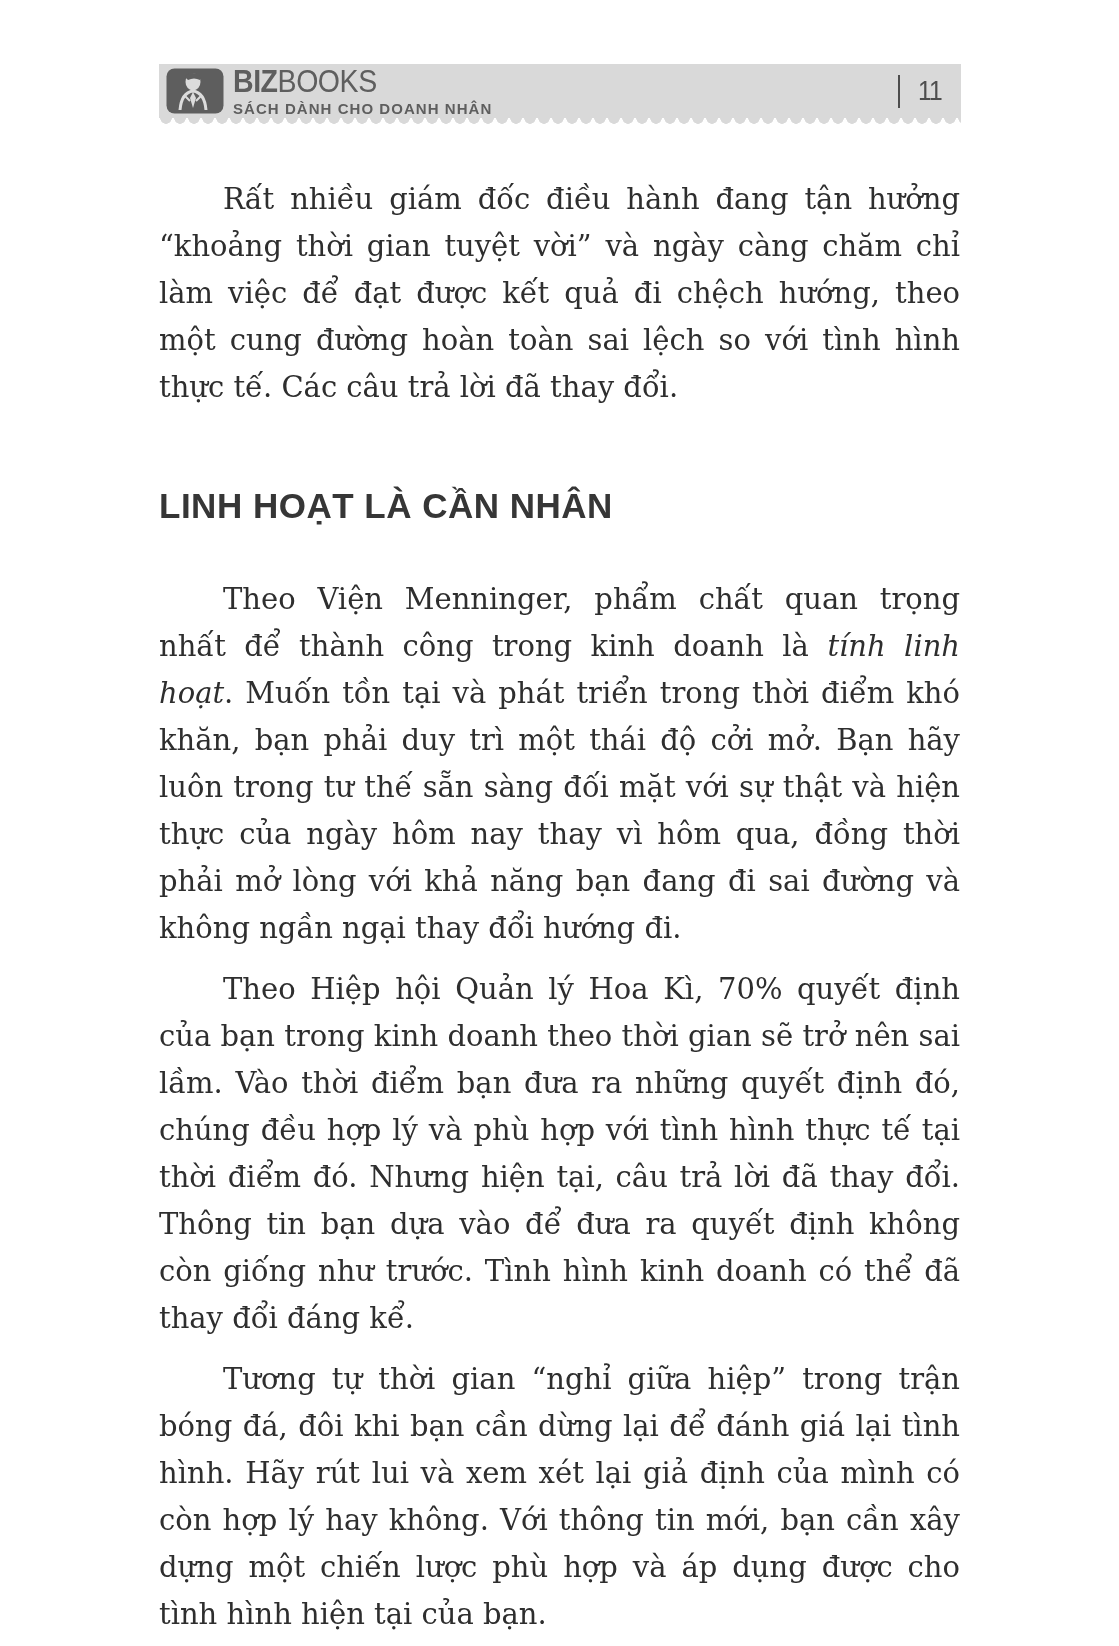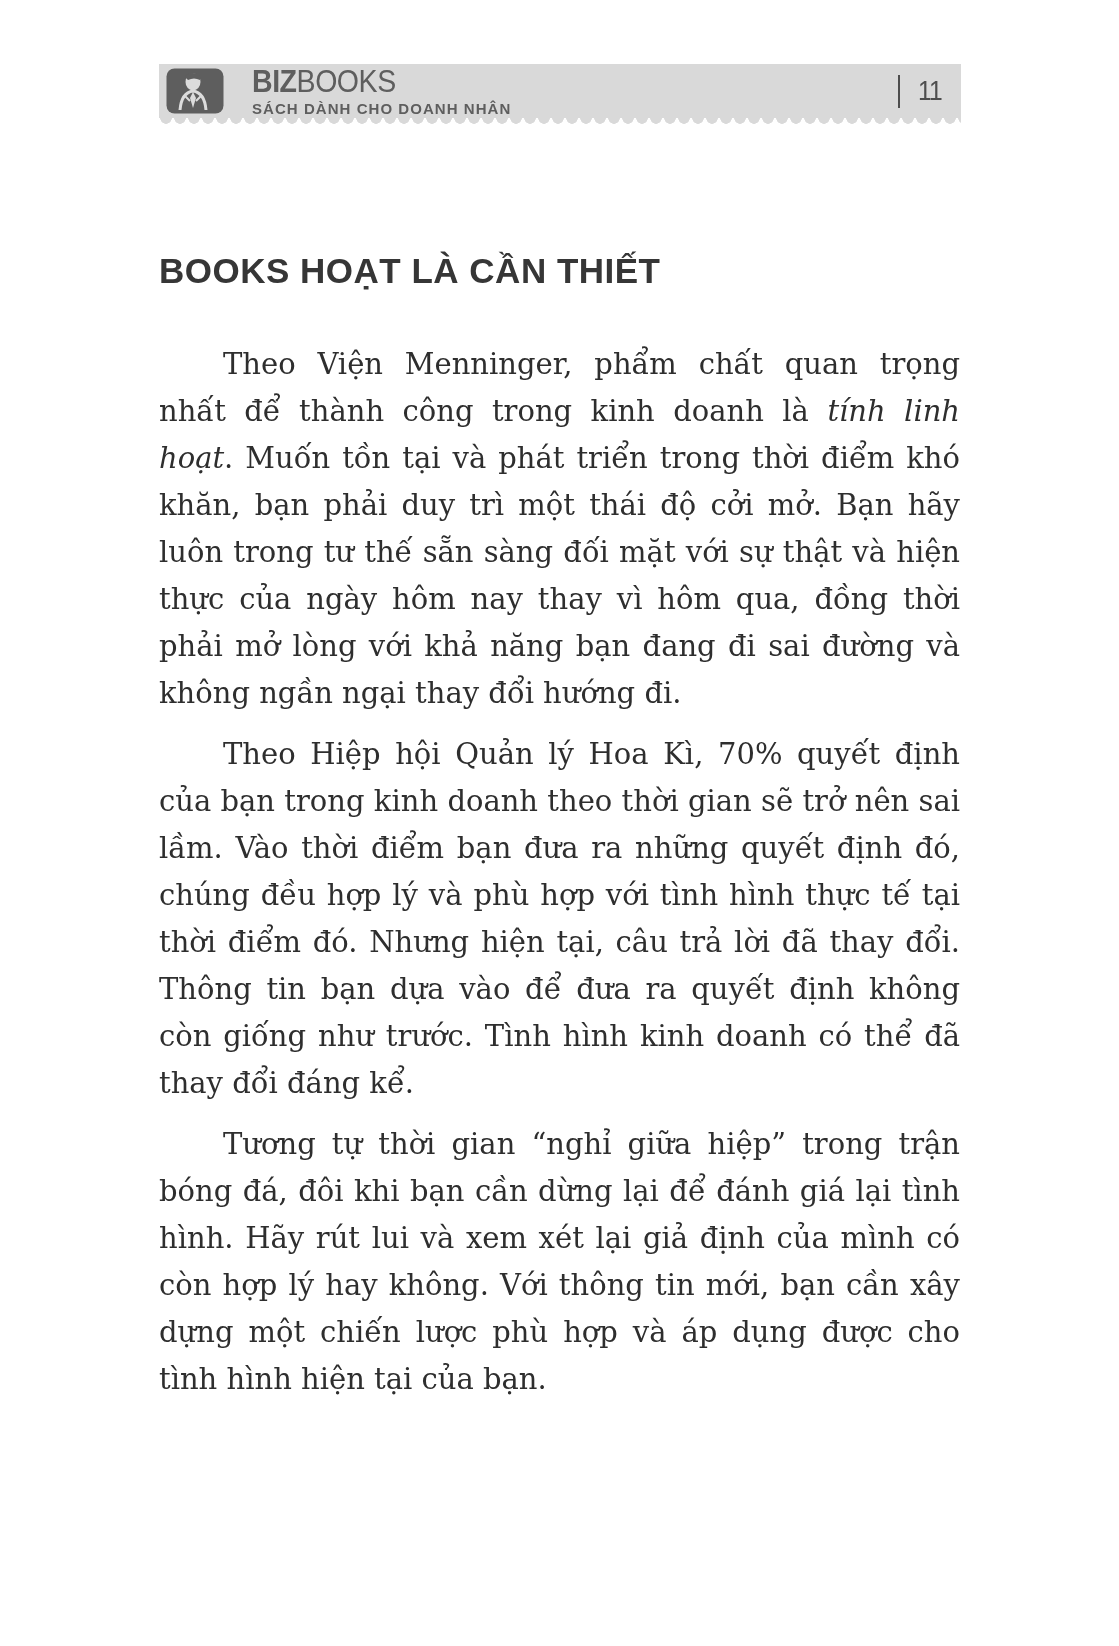--- a/index.html
+++ b/index.html
@@ -34,21 +34,21 @@
     left: 0;
     right: 0;
     height: 7px;
     background-image: radial-gradient(circle at 7px 0px, #d9d9d9 5.5px, rgba(0,0,0,0) 6px);
     background-size: 14px 7px;
     background-repeat: repeat-x;
   }
 
   .logo { display: flex; align-items: center; }
   .logo-mark { display: block; margin-right: 9px; }
-  .logo-text { display: flex; flex-direction: column; justify-content: center; margin-left: 19px; }
+  .logo-text { display: flex; flex-direction: column; justify-content: center; }
   .brand {
     font-family: "Liberation Sans", sans-serif;
     font-size: 31px;
     line-height: 1;
     color: #5e5e5e;
     letter-spacing: -0.5px;
     transform: scaleX(0.92);
     transform-origin: left center;
     white-space: nowrap;
   }
@@ -123,22 +123,23 @@
         <div class="tagline">SÁCH DÀNH CHO DOANH NHÂN</div>
       </div>
     </div>
     <div class="pagenum">
       <span class="pagenum-bar"></span>
       <span class="pagenum-value">11</span>
     </div>
   </div>
 
   <main class="content">
+    <p>Rất nhiều giám đốc điều hành đang tận hưởng “khoảng thời gian tuyệt vời” và ngày càng chăm chỉ làm việc để đạt được kết quả đi chệch hướng, theo một cung đường hoàn toàn sai lệch so với tình hình thực tế. Các câu trả lời đã thay đổi.</p>
 
-    <h2 class="section-heading">BOOKS HOẠT LÀ CẦN THIẾT</h2>
+    <h2 class="section-heading">LINH HOẠT LÀ CẦN NHÂN</h2>
 
     <p><span>Theo Viện Menninger, phẩm chất quan trọng nhất để thành công trong kinh doanh là </span><em>tính linh hoạt</em><span>. Muốn tồn tại và phát triển trong thời điểm khó khăn, bạn phải duy trì một thái độ cởi mở. Bạn hãy luôn trong tư thế sẵn sàng đối mặt với sự thật và hiện thực của ngày hôm nay thay vì hôm qua, đồng thời phải mở lòng với khả năng bạn đang đi sai đường và không ngần ngại thay đổi hướng đi.</span></p>
 
     <p>Theo Hiệp hội Quản lý Hoa Kì, 70% quyết định của bạn trong kinh doanh theo thời gian sẽ trở nên sai lầm. Vào thời điểm bạn đưa ra những quyết định đó, chúng đều hợp lý và phù hợp với tình hình thực tế tại thời điểm đó. Nhưng hiện tại, câu trả lời đã thay đổi. Thông tin bạn dựa vào để đưa ra quyết định không còn giống như trước. Tình hình kinh doanh có thể đã thay đổi đáng kể.</p>
 
     <p>Tương tự thời gian “nghỉ giữa hiệp” trong trận bóng đá, đôi khi bạn cần dừng lại để đánh giá lại tình hình. Hãy rút lui và xem xét lại giả định của mình có còn hợp lý hay không. Với thông tin mới, bạn cần xây dựng một chiến lược phù hợp và áp dụng được cho tình hình hiện tại của bạn.</p>
   </main>
 
 </div>
 

